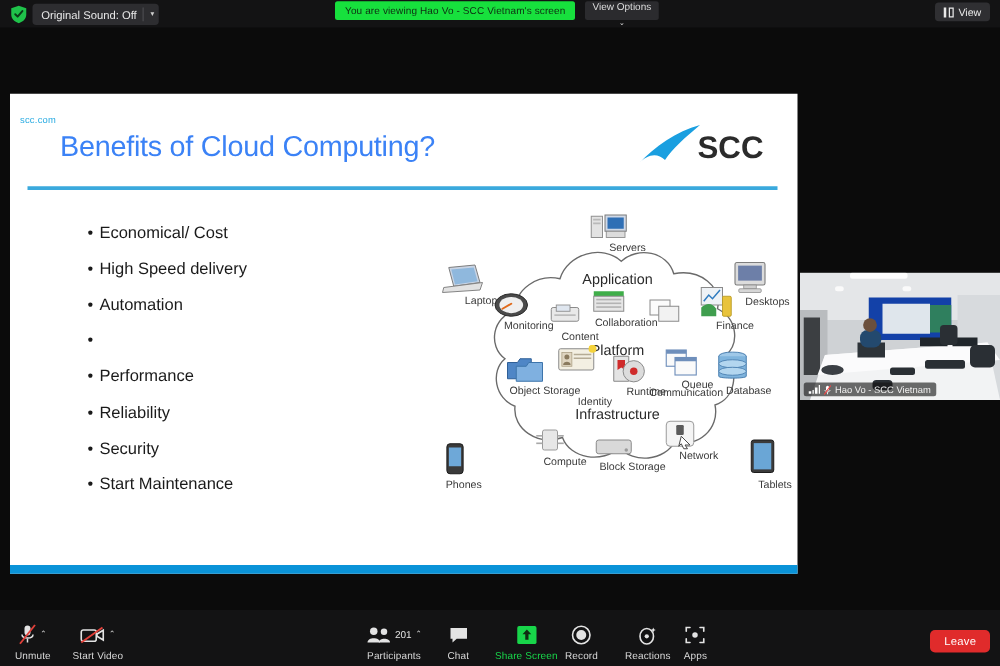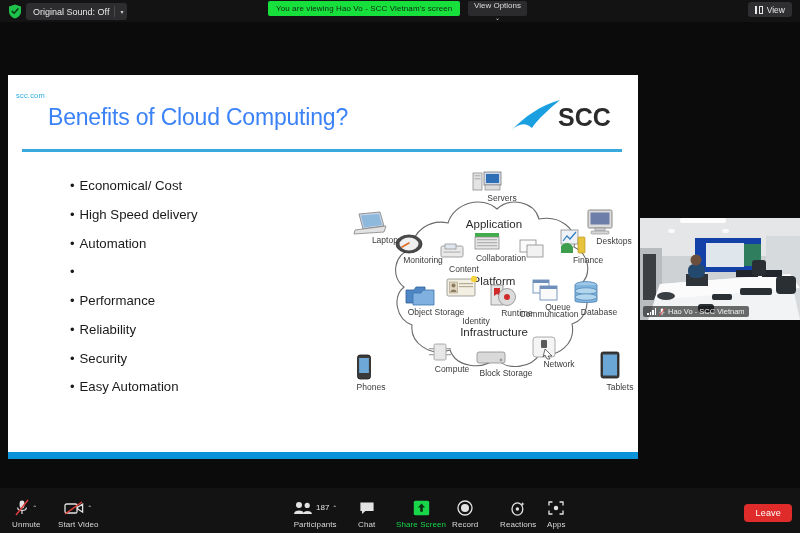--- a/index.html
+++ b/index.html
@@ -151,21 +151,21 @@
       <div class="bullet">
           <span class="dot">•</span>
           <span>Reliability</span>
         </div>
       <div class="bullet">
           <span class="dot">•</span>
           <span>Security</span>
         </div>
       <div class="bullet">
           <span class="dot">•</span>
-          <span>Easy Automation</span>
+          <span>Start Maintenance</span>
         </div>
     </div>
 
     <div id="diagram">
 
       <svg id="cloudshape" viewBox="0 0 290 243">
         <path d="M106 52 C112 32 140 24 155 38 C168 26 192 30 197 48
                  C218 44 236 58 232 76 C248 84 250 104 238 114
                  C250 126 246 148 230 153 C234 172 216 188 198 182
                  C190 198 164 200 154 187 C140 200 114 196 108 179
@@ -428,21 +428,21 @@
     </div>
 
     <div class="tbitem" style="left:293px;">
       <span class="ic withcaret">
         <svg viewBox="0 0 20 14" width="20" height="14">
           <circle cx="6" cy="4" r="3" fill="#e3e3e3"></circle>
           <path d="M1 13 C1 8.4 11 8.4 11 13 Z" fill="#e3e3e3"></path>
           <circle cx="14.2" cy="4.4" r="2.6" fill="#e3e3e3"></circle>
           <path d="M10 13 C10 9 19 9 19 13 Z" fill="#e3e3e3"></path>
         </svg>
-        <span style="font-size:8px;color:#e3e3e3;margin-left:3px;">187</span>
+        <span style="font-size:8px;color:#e3e3e3;margin-left:3px;">201</span>
         <span class="caret">⌃</span>
       </span>
       <span class="lbl">Participants</span>
     </div>
 
     <div class="tbitem" style="left:358px;">
       <span class="ic">
         <svg viewBox="0 0 16 14" width="16" height="14">
           <path d="M1.4 1.4 H14.6 V10 H6.4 L3 13 V10 H1.4 Z" fill="#e3e3e3"></path>
         </svg>

